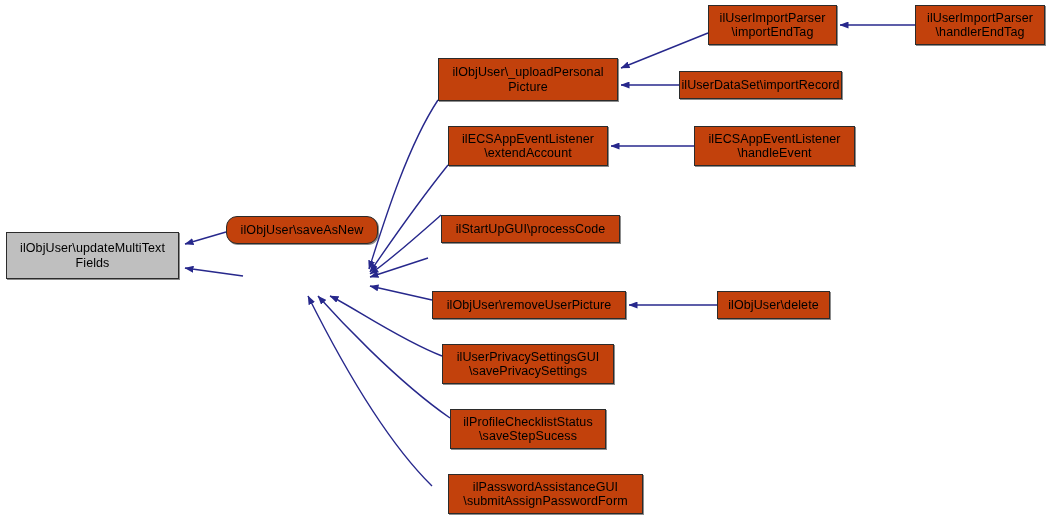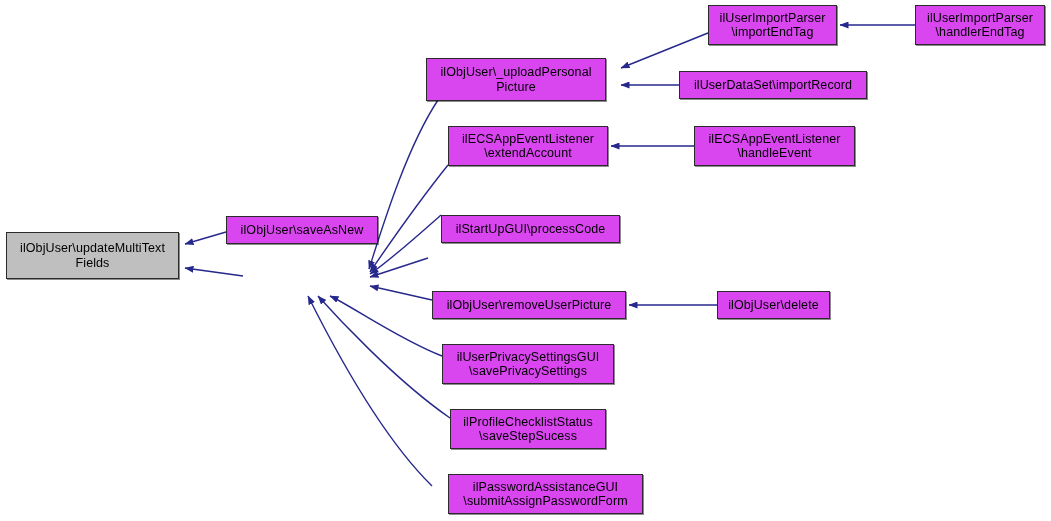--- a/index.html
+++ b/index.html
@@ -20,21 +20,21 @@
     left: 0;
     top: 0;
     width: 1051px;
     height: 521px;
     pointer-events: none;
   }
   .node {
     position: absolute;
     box-sizing: border-box;
     border: 1px solid #2b2b2b;
-    background: #d946ef;
+    background: #c2410c;
     color: #000000;
     font-size: 12.5px;
     line-height: 14.5px;
     text-align: center;
     display: flex;
     align-items: center;
     justify-content: center;
     white-space: pre;
     letter-spacing: 0.1px;
     box-shadow: 1px 1px 0 rgba(0,0,0,0.45);
@@ -68,28 +68,28 @@
       <path d="M 450,418 C 395,380 335,315 318,296" fill="none" stroke="#27288c" stroke-width="1.4" marker-end="url(#arrowhead)"></path>
       <path d="M 432,486 C 375,430 320,320 308,296" fill="none" stroke="#27288c" stroke-width="1.4" marker-end="url(#arrowhead)"></path>
       <path d="M 708,33 L 621,68" fill="none" stroke="#27288c" stroke-width="1.4" marker-end="url(#arrowhead)"></path>
       <path d="M 679,85 L 621,85" fill="none" stroke="#27288c" stroke-width="1.4" marker-end="url(#arrowhead)"></path>
       <path d="M 915,25 L 840,25" fill="none" stroke="#27288c" stroke-width="1.4" marker-end="url(#arrowhead)"></path>
       <path d="M 694,146 L 611,146" fill="none" stroke="#27288c" stroke-width="1.4" marker-end="url(#arrowhead)"></path>
       <path d="M 717,305 L 629,305" fill="none" stroke="#27288c" stroke-width="1.4" marker-end="url(#arrowhead)"></path>
     </svg>
 <div class="node highlight" style="left: 6px; top: 232px; width: 173px; height: 47px;"><span class="node-label">ilObjUser\updateMultiText
 Fields</span></div>
-    <div class="node" style="left: 226px; top: 216px; width: 152px; height: 28px;"><span class="node-label">ilObjUser\saveAsNew</span></div>
-    <div class="node" style="left: 426px; top: 58px; width: 180px; height: 43px;"><span class="node-label">ilObjUser\_uploadPersonal
+    <div class="node" style="left: 226px; top: 216px; width: 152px; height: 28px; border-radius: 11px;"><span class="node-label">ilObjUser\saveAsNew</span></div>
+    <div class="node" style="left: 438px; top: 58px; width: 180px; height: 43px;"><span class="node-label">ilObjUser\_uploadPersonal
 Picture</span></div>
     <div class="node" style="left: 708px; top: 5px; width: 129px; height: 40px;"><span class="node-label">ilUserImportParser
 \importEndTag</span></div>
     <div class="node" style="left: 915px; top: 5px; width: 130px; height: 40px;"><span class="node-label">ilUserImportParser
 \handlerEndTag</span></div>
-    <div class="node" style="left: 679px; top: 71px; width: 188px; height: 28px;"><span class="node-label">ilUserDataSet\importRecord</span></div>
+    <div class="node" style="left: 679px; top: 71px; width: 163px; height: 28px;"><span class="node-label">ilUserDataSet\importRecord</span></div>
     <div class="node" style="left: 448px; top: 126px; width: 160px; height: 40px;"><span class="node-label">ilECSAppEventListener
 \extendAccount</span></div>
     <div class="node" style="left: 694px; top: 126px; width: 161px; height: 40px;"><span class="node-label">ilECSAppEventListener
 \handleEvent</span></div>
     <div class="node" style="left: 441px; top: 191px; width: 179px; height: 28px; margin-top: 24px;"><span class="node-label">ilStartUpGUI\processCode</span></div>
     <div class="node" style="left: 432px; top: 291px; width: 194px; height: 28px;"><span class="node-label">ilObjUser\removeUserPicture</span></div>
     <div class="node" style="left: 717px; top: 291px; width: 113px; height: 28px;"><span class="node-label">ilObjUser\delete</span></div>
     <div class="node" style="left: 442px; top: 344px; width: 172px; height: 40px;"><span class="node-label">ilUserPrivacySettingsGUI
 \savePrivacySettings</span></div>
     <div class="node" style="left: 450px; top: 409px; width: 156px; height: 40px;"><span class="node-label">ilProfileChecklistStatus

